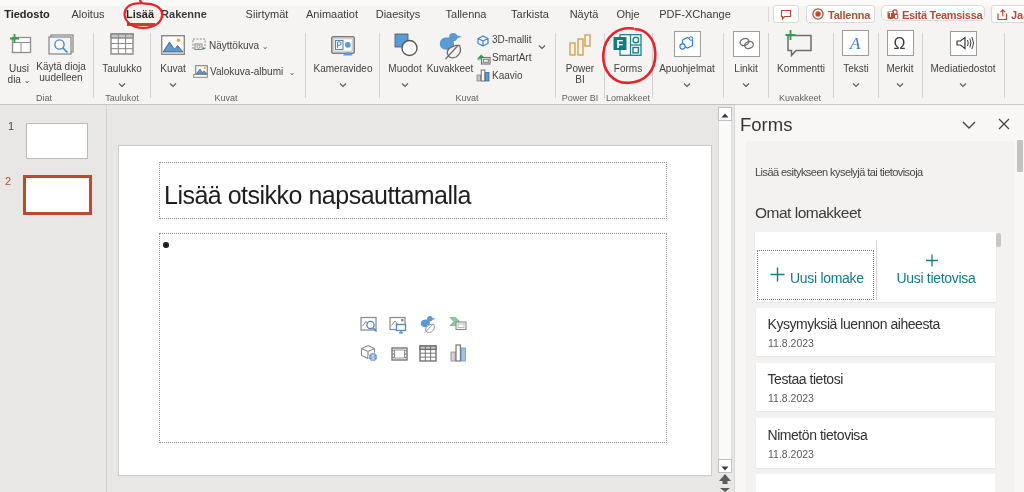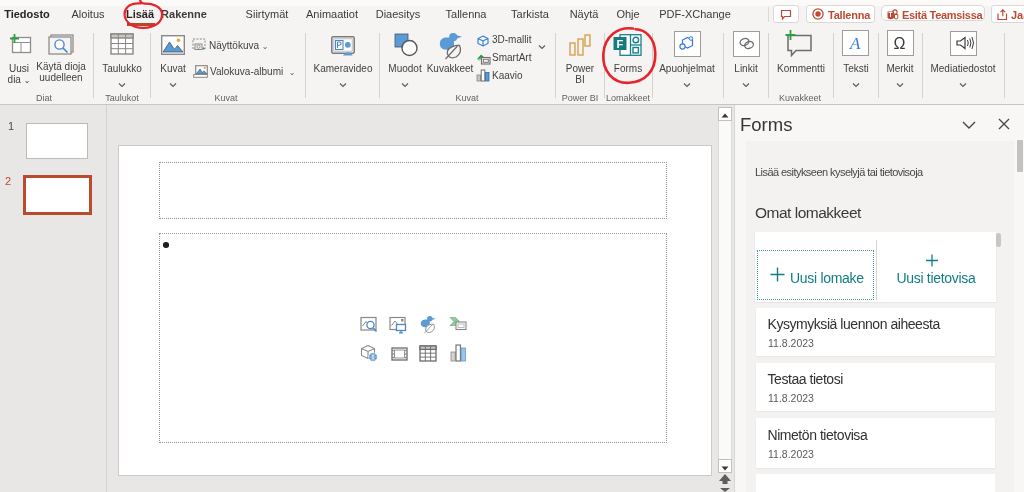--- a/index.html
+++ b/index.html
@@ -301,20 +301,21 @@
   <div class="abs" style="left:106px;top:105px;width:1px;height:387px;background:#d4d2d0;"></div>
 
   <div class="abs" style="left:8px;top:120px;font-size:11px;color:#4e4c4a;">1</div>
   <div class="abs" style="left:26px;top:123px;width:62px;height:36px;background:#fff;border:1px solid #bdbbb9;box-sizing:border-box;"></div>
   <div class="abs" style="left:5px;top:175px;font-size:11px;color:#bb4b2e;">2</div>
   <div class="abs" style="left:23px;top:175px;width:69px;height:40px;background:#fff;border:3px solid #bb4b2e;box-sizing:border-box;"></div>
 
   <div class="abs" style="left:118px;top:145px;width:594px;height:331px;background:#fff;border:1px solid #cccbca;box-sizing:border-box;"></div>
   <div class="abs" style="left:159px;top:162px;width:508px;height:57px;border:1px dotted #979593;box-sizing:border-box;"></div>
   <div class="abs" style="left:159px;top:233px;width:508px;height:210px;border:1px dotted #979593;box-sizing:border-box;"></div>
+  <div id="slidetitle" class="abs" style="left:164px;top:181px;font-size:25px;letter-spacing:-0.5px;color:#1f1e1d;">Lisää otsikko napsauttamalla</div>
   <div class="abs" style="left:163px;top:242px;width:5.5px;height:5.5px;border-radius:50%;background:#1f1e1d;"></div>
   <div id="icongrid">
 
     <div class="abs" style="left:360px;top:316px;">
       <svg width="18" height="18" viewBox="0 0 18 18">
         <rect x="1" y="1.5" width="15" height="12.5" fill="none" stroke="#8a8886" stroke-width="1.2"></rect>
         <path d="M2.5 10 L6 5.5 L8.5 8.5" fill="none" stroke="#8a8886" stroke-width="1"></path>
         <circle cx="10.5" cy="9" r="3.6" fill="#fff" stroke="#4a89c8" stroke-width="1.3"></circle>
         <line x1="13" y1="11.7" x2="16.5" y2="15.5" stroke="#4a89c8" stroke-width="1.5"></line>
       </svg>

